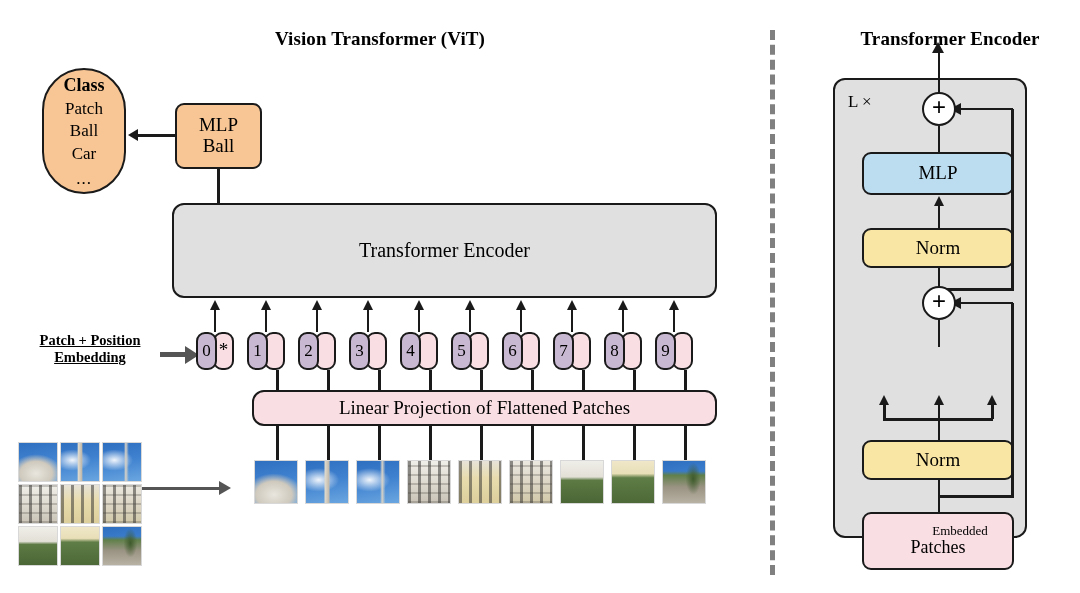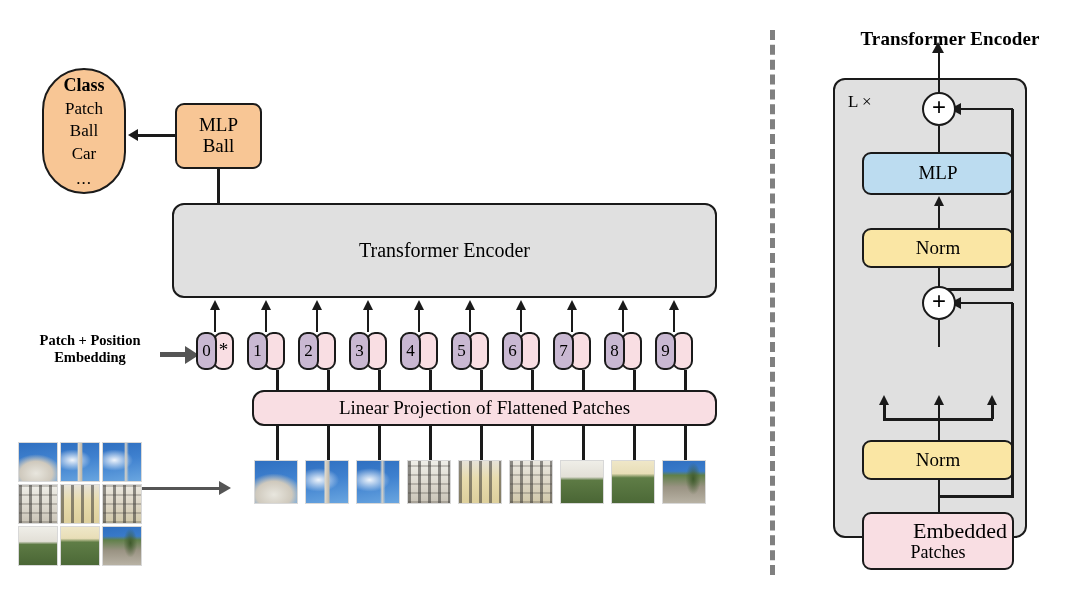--- a/index.html
+++ b/index.html
@@ -60,20 +60,21 @@
   .encoder-bar { font-size: 20px; }
 
   .linproj { font-size: 19px; }
 
   .side-label {
     position: absolute;
     font-weight: bold;
     font-size: 14.5px;
     text-align: center;
     line-height: 1.18;
+    text-decoration: underline;
   }
   .side-note {
     position: absolute;
     font-size: 14px;
     line-height: 1.25;
     text-align: left;
   }
   .mono { font-family: "Liberation Mono", "DejaVu Sans Mono", monospace; font-size: 12.5px; }
 
   
@@ -191,20 +192,21 @@
     border-left: 6.5px solid transparent;
     border-right: 6.5px solid transparent;
     border-bottom: 11px solid #1a1a1a;
   }
 </style>
 </head>
 <body>
 
 <div id="stage">
 
+  <div class="abs title" style="left:190px; top:28px; width:380px;">Vision Transformer (ViT)</div>
   <div class="abs title" style="left:825px; top:28px; width:250px;">Transformer Encoder</div>
 
   <div class="divider" style="left:770px; top:30px; height:545px;"></div>
 
   <div class="box stadium class-box" style="left:42px; top:68px; width:84px; height:126px; background:#f8c695;">
     <span class="hd">Class</span>
     <span class="it">Patch</span>
     <span class="it">Ball</span>
     <span class="it">Car</span>
     <span class="dots">...</span>
@@ -417,17 +419,17 @@
   </div>
 
   <div class="vline" style="left:937.5px; top:480px; height:32px;"></div>
 
   <div class="hline" style="left:937.5px; top:495px; width:76px;"></div>
   <div class="vline" style="left:1011px; top:303px; height:194px;"></div>
   <div class="hline" style="left:958px; top:301.5px; width:55px;"></div>
   <div class="arrow-head-left" style="left:950px; top:296.5px;"></div>
 
   <div class="box rnd" style="left:862px; top:512px; width:152px; height:58px; background:#f9dee3; flex-direction:column;">
-    <span style="font-size:22px;margin-left:44px;">Embedded</span>
+    <span style="font-size:13px;margin-left:44px;">Embedded</span>
     <span style="font-size:18px;text-align:right;">Patches</span>
   </div>
 
 </div>
 
 </body></html>

